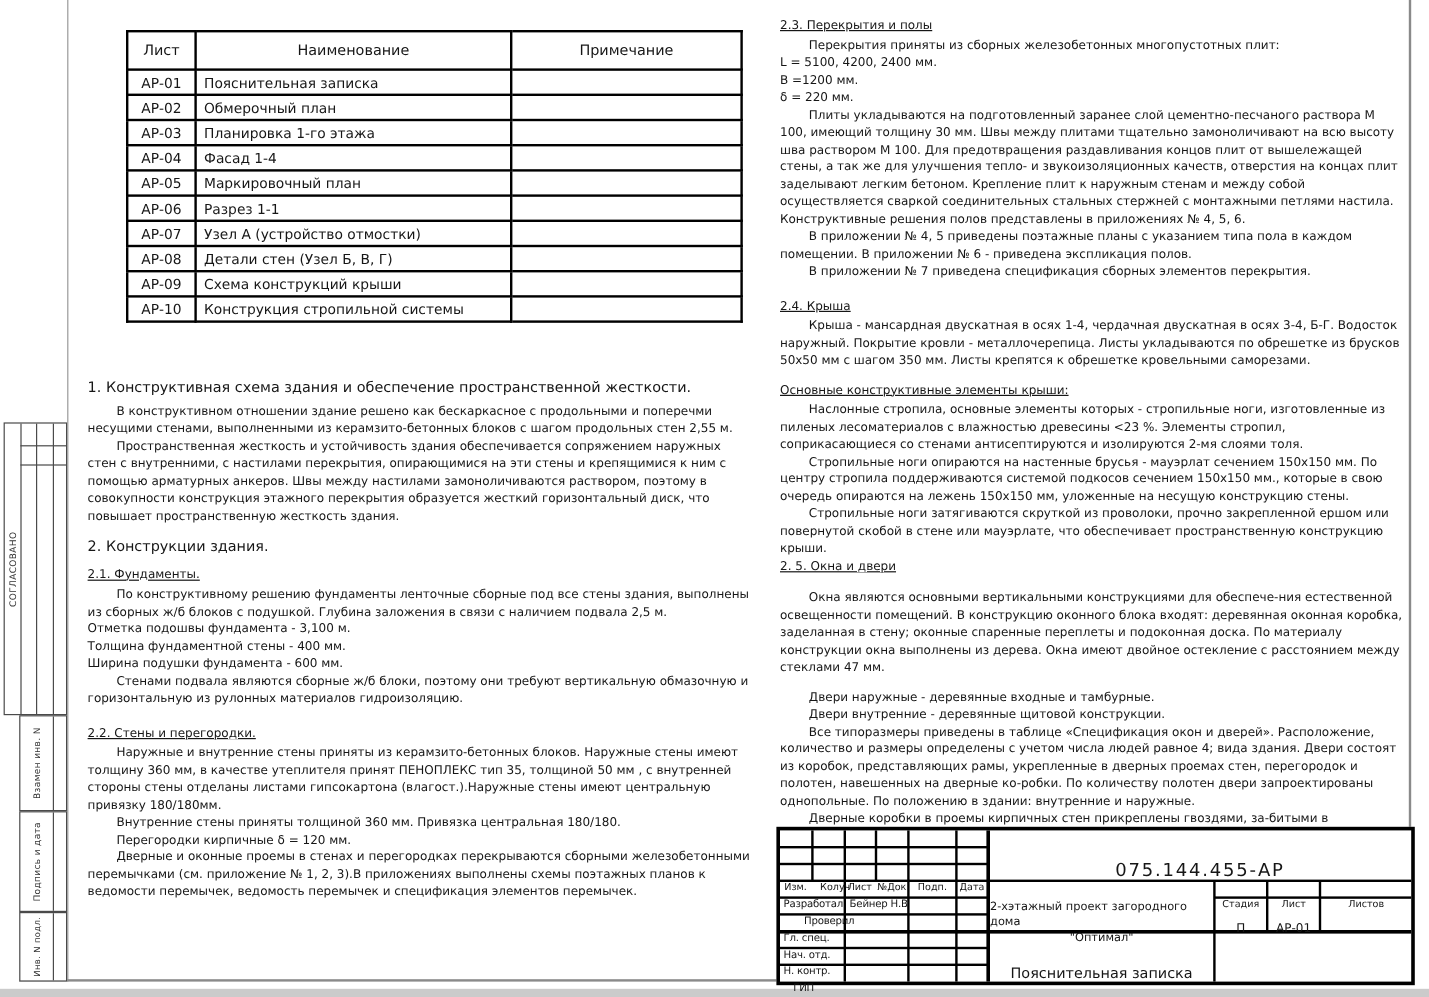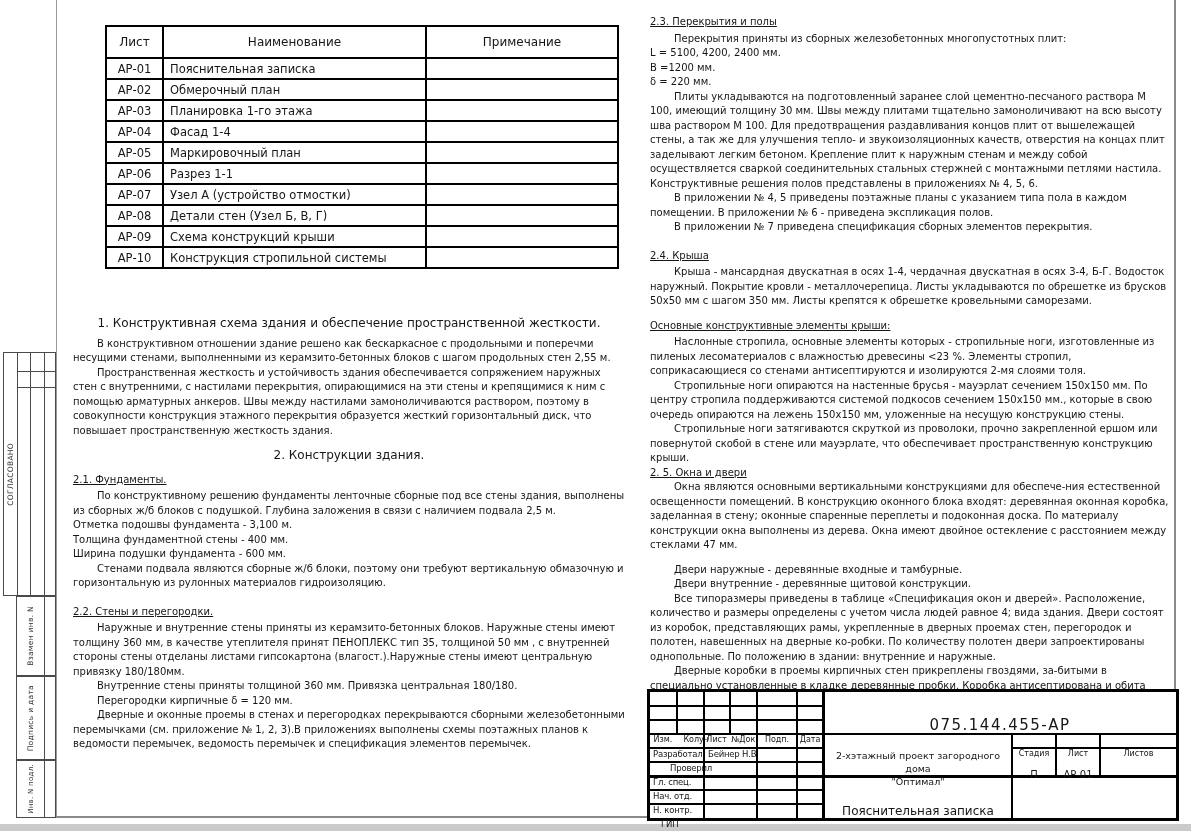--- a/index.html
+++ b/index.html
@@ -27,37 +27,37 @@
   .sheet-table thead th { height:30px; text-align:center; font-size:12px; }
   .sheet-table tbody td { height:19px; }
   .col-sheet { width:43px; text-align:center; }
   .col-name  { width:249px; text-align:left; }
   .col-note  { width:178px; }
 
   
   .textcol { position:absolute; font-size:10px; line-height:14.5px; }
   .left-col  { left:73px;  top:316px; width:552px; }
   .right-col { left:650px; top:15px;  width:520px; }
-  .h-center { text-align:center; font-size:12px; }
+  .h-center { font-size:12px; }
   .sec-title { text-decoration:underline; }
   .ind { text-indent:24px; } .mt10 { margin-top:10px; } .mt14 { margin-top:14px; }
-  .mb2 { margin-bottom:2px; } .mb6 { margin-bottom:6px; } .mb10 { margin-bottom:10px; } .mb12 { }
+  .mb2 { margin-bottom:2px; } .mb6 { margin-bottom:6px; } .mb10 { margin-bottom:10px; } .mb12 { margin-bottom:12px; }
 
   
   .tb { position:absolute; left:647px; top:689px; width:532px; height:132px;
         border:3px solid #000; box-sizing:border-box; background:#fff; }
   .tb .v { position:absolute; width:2px; background:#000; }
   .tb .h { position:absolute; height:2px; background:#000; }
   .tb .cell { position:absolute; overflow:hidden; white-space:nowrap;margin-top:13px; }
   .tb .c-center { text-align:center; }
   .tb .hdr { font-size:8px; }
   .tb .role { font-size:8.5px; letter-spacing:-0.2px; padding-left:3px; box-sizing:border-box; }
   .doc-number { font-size:15px; letter-spacing:1.5px; }
   .project-cell { display:flex; flex-direction:column; align-items:center; justify-content:center;
-                  font-size:9.5px; line-height:13px; text-align:center; }
+                  font-size:9.5px; line-height:13px; text-align:left; }
   .stage-val { font-size:10px; }
   .sheet-name-cell { display:flex; align-items:center; justify-content:center; font-size:12px; }
   .logo-cell { position:absolute; }
   .company-text { position:absolute; right:4px; top:2px; text-align:right;
                   font-size:6.8px; line-height:8.5px; color:#333; }
   .logo-row { position:absolute; left:5px; bottom:3px; display:flex; align-items:flex-end; }
   .site-text { font-size:10.5px; font-weight:600; color:#111; margin-left:4px; padding-bottom:2px; }
 </style>
 </head>
 <body>

